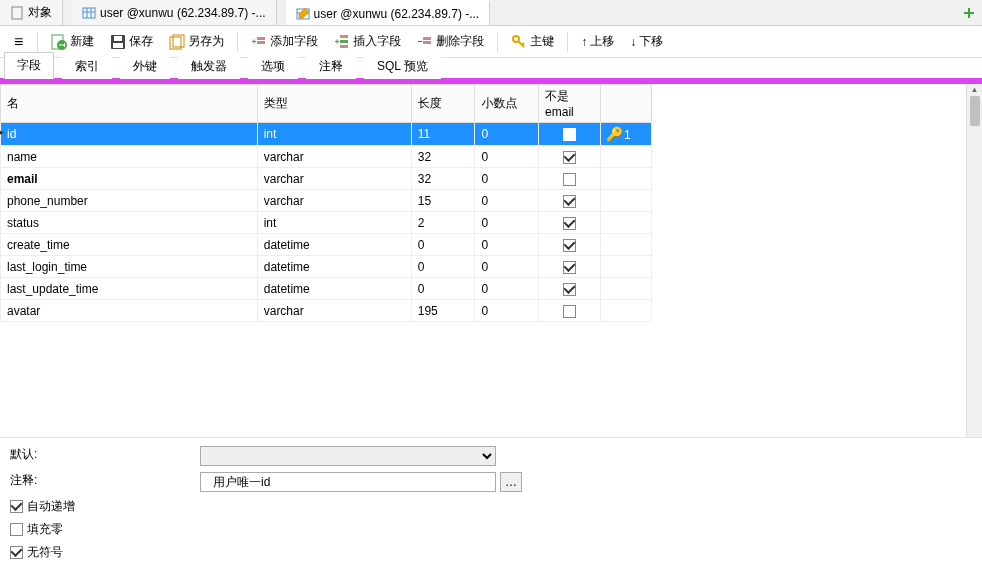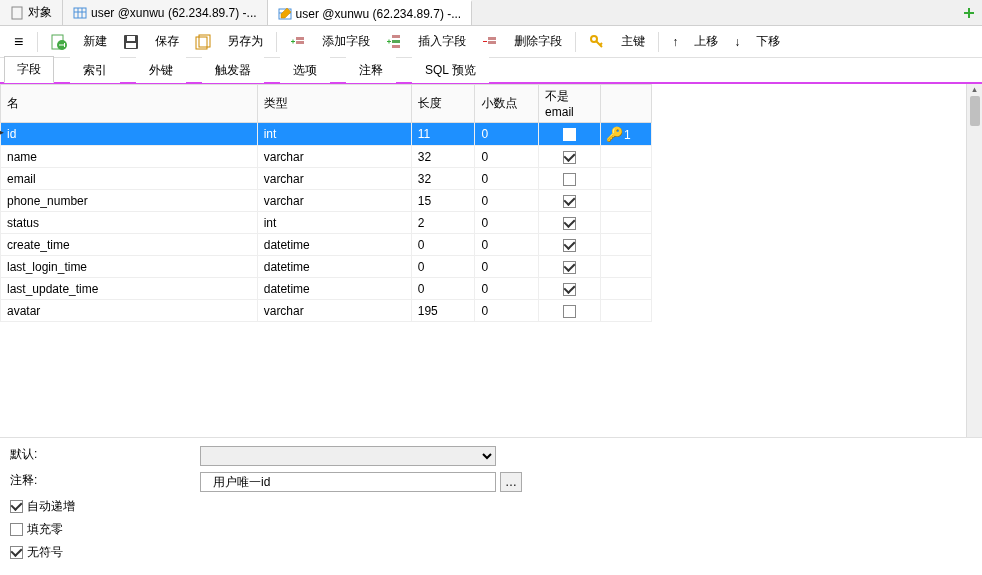--- a/index.html
+++ b/index.html
@@ -4,24 +4,24 @@
 <style>
 * { box-sizing: border-box; margin: 0; padding: 0; }
 body { font-family: "Microsoft YaHei", Arial, sans-serif; font-size: 12px; color: #000; background: #fff; width: 982px; height: 575px; overflow: hidden; display: flex; flex-direction: column; }
 .topbar { display: flex; height: 26px; background: #f0f0f0; border-bottom: 1px solid #d0d0d0; align-items: stretch; }
 .tab-item { display: flex; align-items: center; padding: 0 10px; border-right: 1px solid #d0d0d0; background: #f5f5f5; gap: 4px; cursor: default; }
 .tab-item.active { background: #fff; border-top: 2px solid #fff; }
 .tab-icon { width: 14px; height: 14px; display: inline-flex; align-items: center; justify-content: center; }
 .topbar .spacer { flex: 1; }
 .topbar .right-btn { width: 26px; display: flex; align-items: center; justify-content: center; }
 .toolbar { display: flex; height: 32px; background: #fff; border-bottom: 1px solid #e0e0e0; align-items: center; padding: 0 6px; gap: 2px; }
-.tbtn { display: flex; align-items: center; padding: 2px 6px; gap: 16px; cursor: pointer; border: 1px solid transparent; }
+.tbtn { display: flex; align-items: center; padding: 2px 6px; gap: 3px; cursor: pointer; border: 1px solid transparent; }
 .sep { width: 1px; height: 20px; background: #ddd; margin: 0 4px; }
 .menu-icon { font-size: 16px; font-weight: bold; padding: 0 8px; cursor: pointer; }
-.subtabs { display: flex; height: 26px; border-bottom: 2px solid #d946ef; align-items: flex-end; padding-left: 4px; gap: 16px; }
+.subtabs { display: flex; height: 26px; border-bottom: 6px solid #d946ef; align-items: flex-end; padding-left: 4px; gap: 8px; }
 .subtab { padding: 4px 12px; border: 1px solid transparent; border-bottom: none; cursor: pointer; position: relative; top: 1px; background: #fff; }
 .subtab.active { border: 1px solid #ccc; border-bottom: 1px solid #fff; }
 .grid-area { flex: 0 0 auto; position: relative; }
 .grid-table { border-collapse: collapse; width: 652px; }
 .grid-table th { text-align: left; font-weight: normal; padding: 3px 6px; border: 1px solid #ddd; background: #fafafa; height: 22px; }
 .grid-table td { padding: 3px 6px; border: 1px solid #eee; height: 22px; }
 .grid-table tr.selected td { background: #1e90ff; color: #fff; }
 .col-name { width: 250px; }
 .col-type { width: 150px; }
 .col-len { width: 62px; }
@@ -41,21 +41,21 @@
 .form-row select, .form-row input[type=text] { width: 296px; height: 20px; border: 1px solid #aaa; padding: 0 12px; font-size: 12px; font-family: inherit; }
 .form-row .ell-btn { width: 22px; height: 20px; border: 1px solid #aaa; background: #f0f0f0; margin-left: 4px; cursor: pointer; display: flex; align-items: center; justify-content: center; }
 .chk-row { display: flex; align-items: center; margin-bottom: 6px; gap: 4px; }
 .main-grid-container { position: relative; flex: 1; display: flex; flex-direction: column; }
 svg { display: block; }
 </style>
 </head>
 <body>
 
 <div class="topbar">
-  <div id="top-tabs-container" style="display:flex;">
+  <div id="top-tabs-container" style="display:flex;gap:9px;">
       <div class="tab-item">
         <span class="tab-icon">
           <svg width="14" height="14">
             <rect x="2" y="1" width="10" height="12" fill="none" stroke="#888"></rect>
           </svg>
         </span>
         <span>对象</span>
       </div>
       <div class="tab-item">
         <span class="tab-icon">
@@ -198,21 +198,21 @@
           </tr>
           <tr>
             <td class="col-name" style="position:relative;">name</td>
             <td class="col-type">varchar</td>
             <td class="col-len">32</td>
             <td class="col-dec">0</td>
             <td class="col-null" style="text-align:center;"><span class="cbox chk"></span></td>
             <td class="col-key"></td>
           </tr>
           <tr>
-            <td class="col-name" style="position:relative;">email</td>
+            <td class="col-name" style="position:relative;font-weight:bold;">email</td>
             <td class="col-type">varchar</td>
             <td class="col-len">32</td>
             <td class="col-dec">0</td>
             <td class="col-null" style="text-align:center;"><span class="cbox"></span></td>
             <td class="col-key"></td>
           </tr>
           <tr>
             <td class="col-name" style="position:relative;">phone_number</td>
             <td class="col-type">varchar</td>
             <td class="col-len">15</td>

